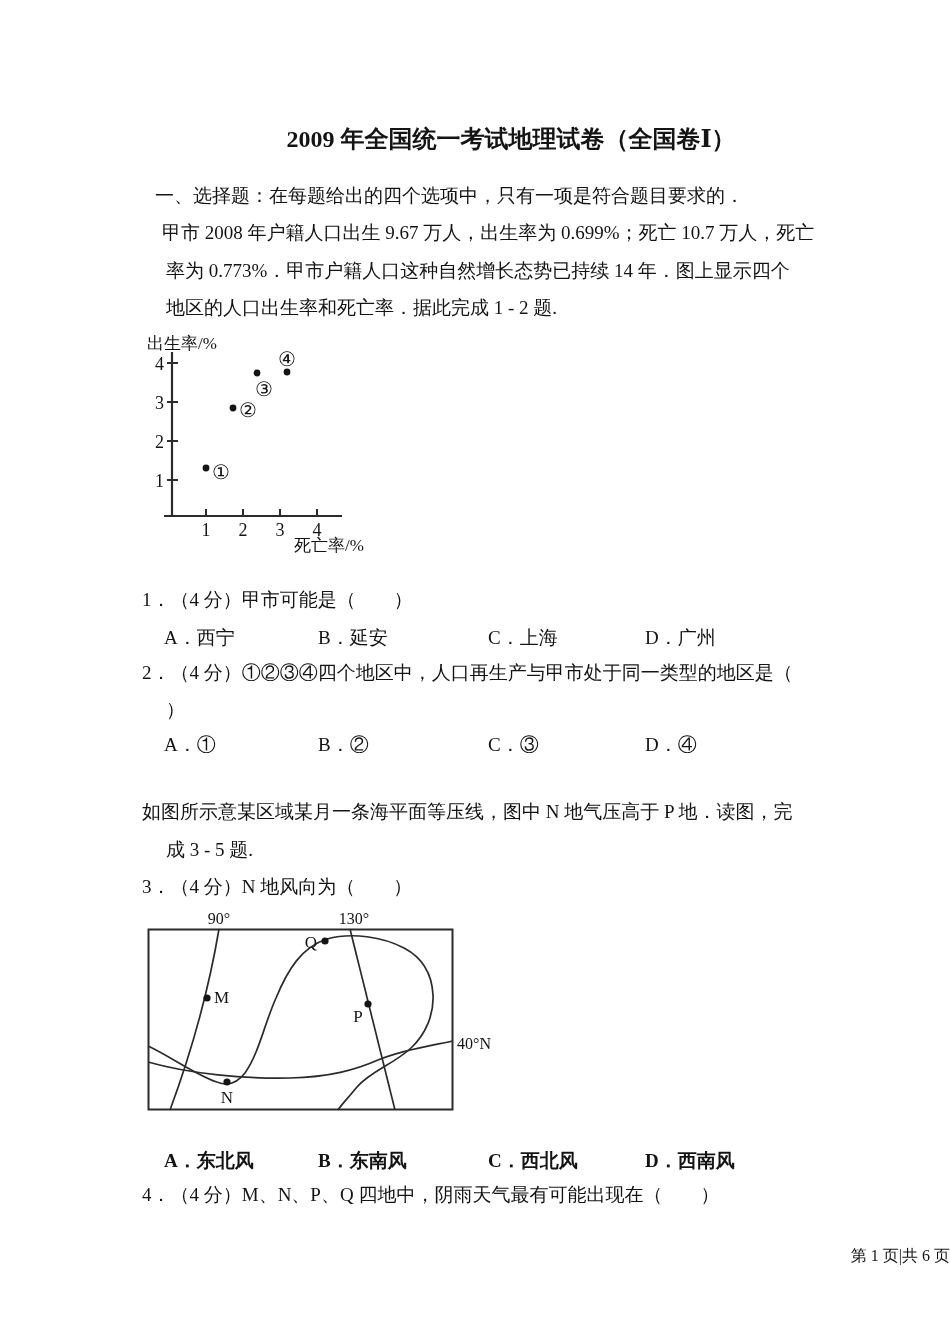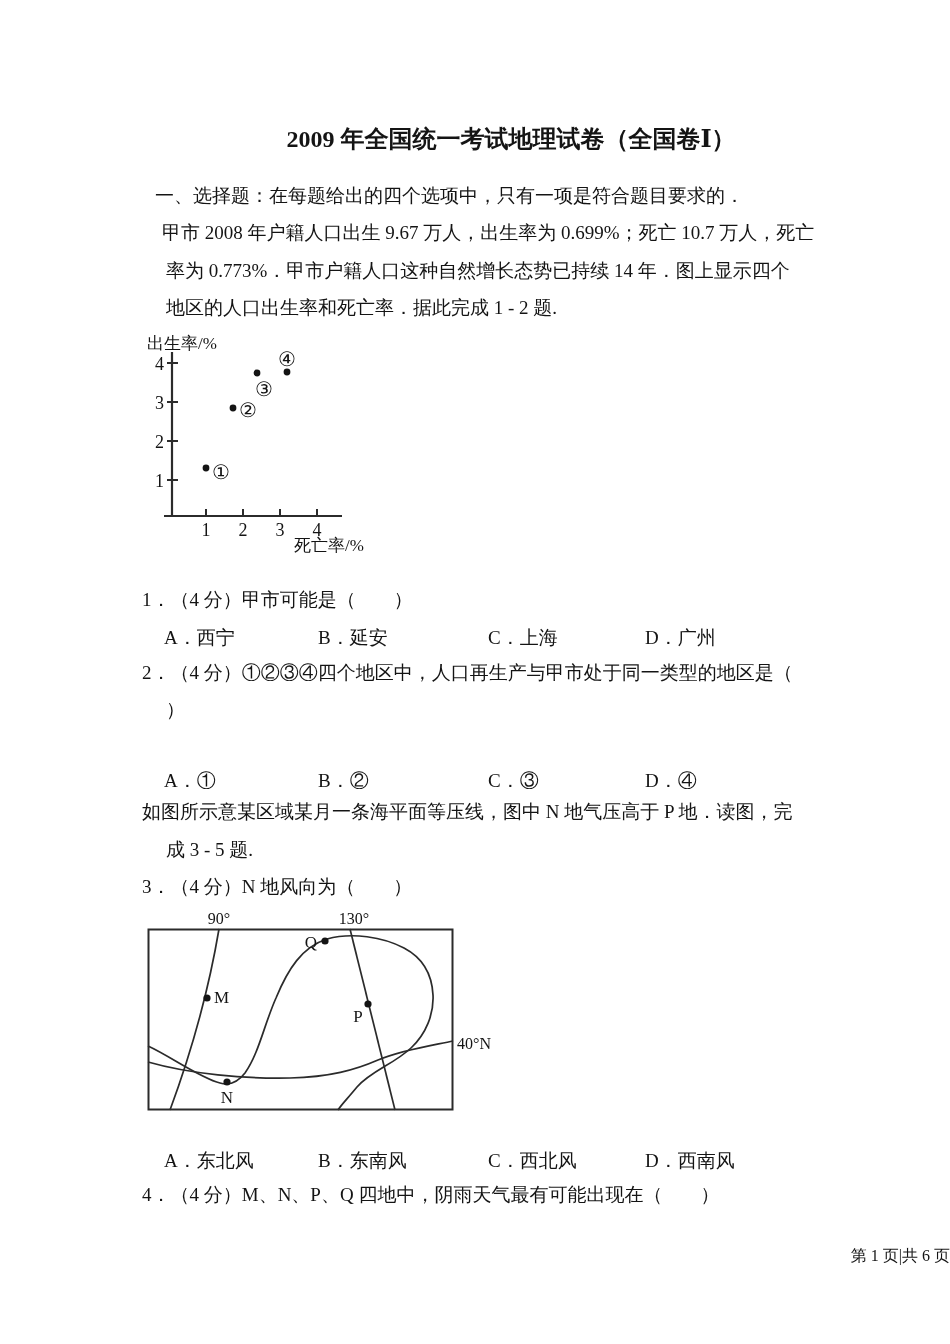--- a/index.html
+++ b/index.html
@@ -83,21 +83,21 @@
   <div class="line" style="top:588px;left:142px;">1．（4 分）甲市可能是（　　）</div>
   <div class="optrow" style="top:625px;">
     <span class="opt a">A．西宁</span>
     <span class="opt b">B．延安</span>
     <span class="opt c">C．上海</span>
     <span class="opt d">D．广州</span>
   </div>
 
   <div class="line" style="top:661px;left:142px;">2．（4 分）①②③④四个地区中，人口再生产与甲市处于同一类型的地区是（</div>
   <div class="line" style="top:698px;left:166px;">）</div>
-  <div class="optrow" style="top:768px;">
+  <div class="optrow" style="top:732px;">
     <span class="opt a">A．①</span>
     <span class="opt b">B．②</span>
     <span class="opt c">C．③</span>
     <span class="opt d">D．④</span>
   </div>
 
   <div class="line" style="top:800px;left:142px;">如图所示意某区域某月一条海平面等压线，图中 N 地气压高于 P 地．读图，完</div>
   <div class="line" style="top:838px;left:166px;">成 3 - 5 题.</div>
 
   <div class="line" style="top:875px;left:142px;">3．（4 分）N 地风向为（　　）</div>
@@ -118,21 +118,21 @@
     <circle cx="325" cy="941" r="3.6" fill="#141414"></circle>
     <circle cx="207" cy="998" r="3.6" fill="#141414"></circle>
     <circle cx="368" cy="1004" r="3.6" fill="#141414"></circle>
     <circle cx="227" cy="1082" r="3.6" fill="#141414"></circle>
     <text x="317" y="948" font-size="17" text-anchor="end">Q</text>
     <text x="214" y="1003" font-size="17">M</text>
     <text x="358" y="1022" font-size="17" text-anchor="middle">P</text>
     <text x="227" y="1103" font-size="17" text-anchor="middle">N</text>
   </svg>
 
-  <div class="optrow" style="top:1148px;">
+  <div class="optrow" style="top:1148px;font-weight:bold;">
     <span class="opt a">A．东北风</span>
     <span class="opt b">B．东南风</span>
     <span class="opt c">C．西北风</span>
     <span class="opt d">D．西南风</span>
   </div>
 
   <div class="line" style="top:1183px;left:142px;">4．（4 分）M、N、P、Q 四地中，阴雨天气最有可能出现在（　　）</div>
 
   <div class="footer">第 1 页|共 6 页</div>
 

